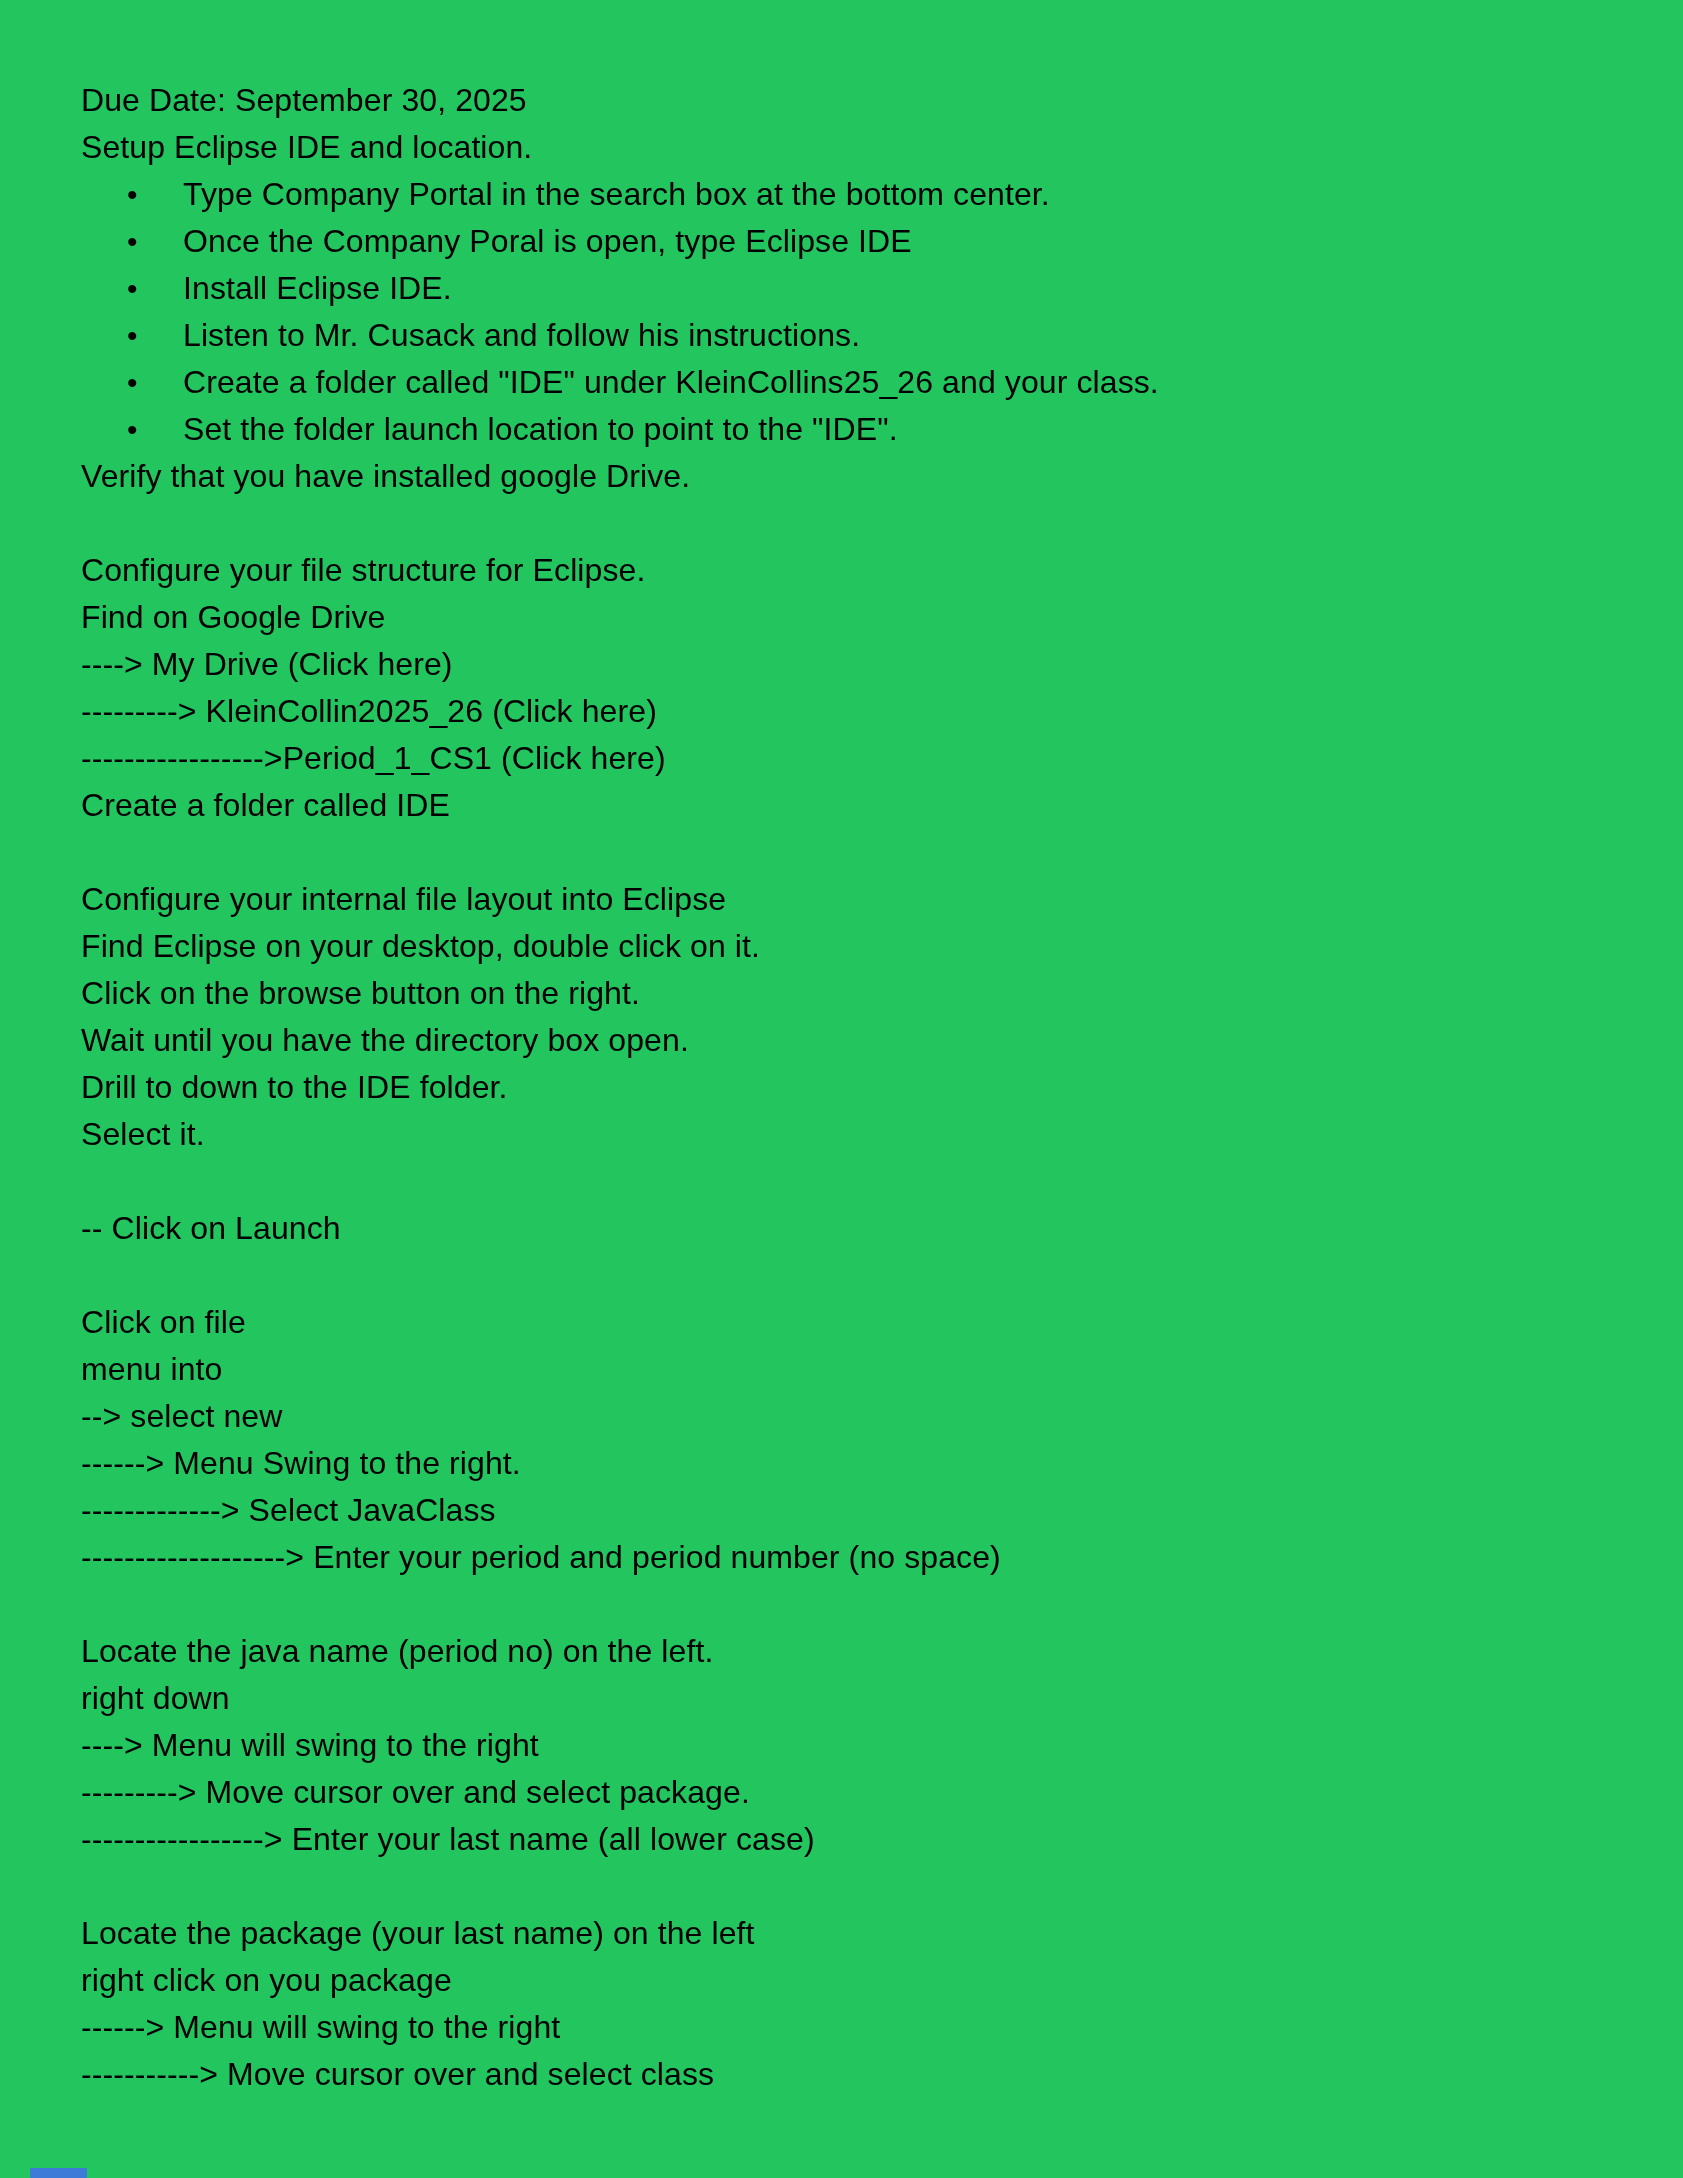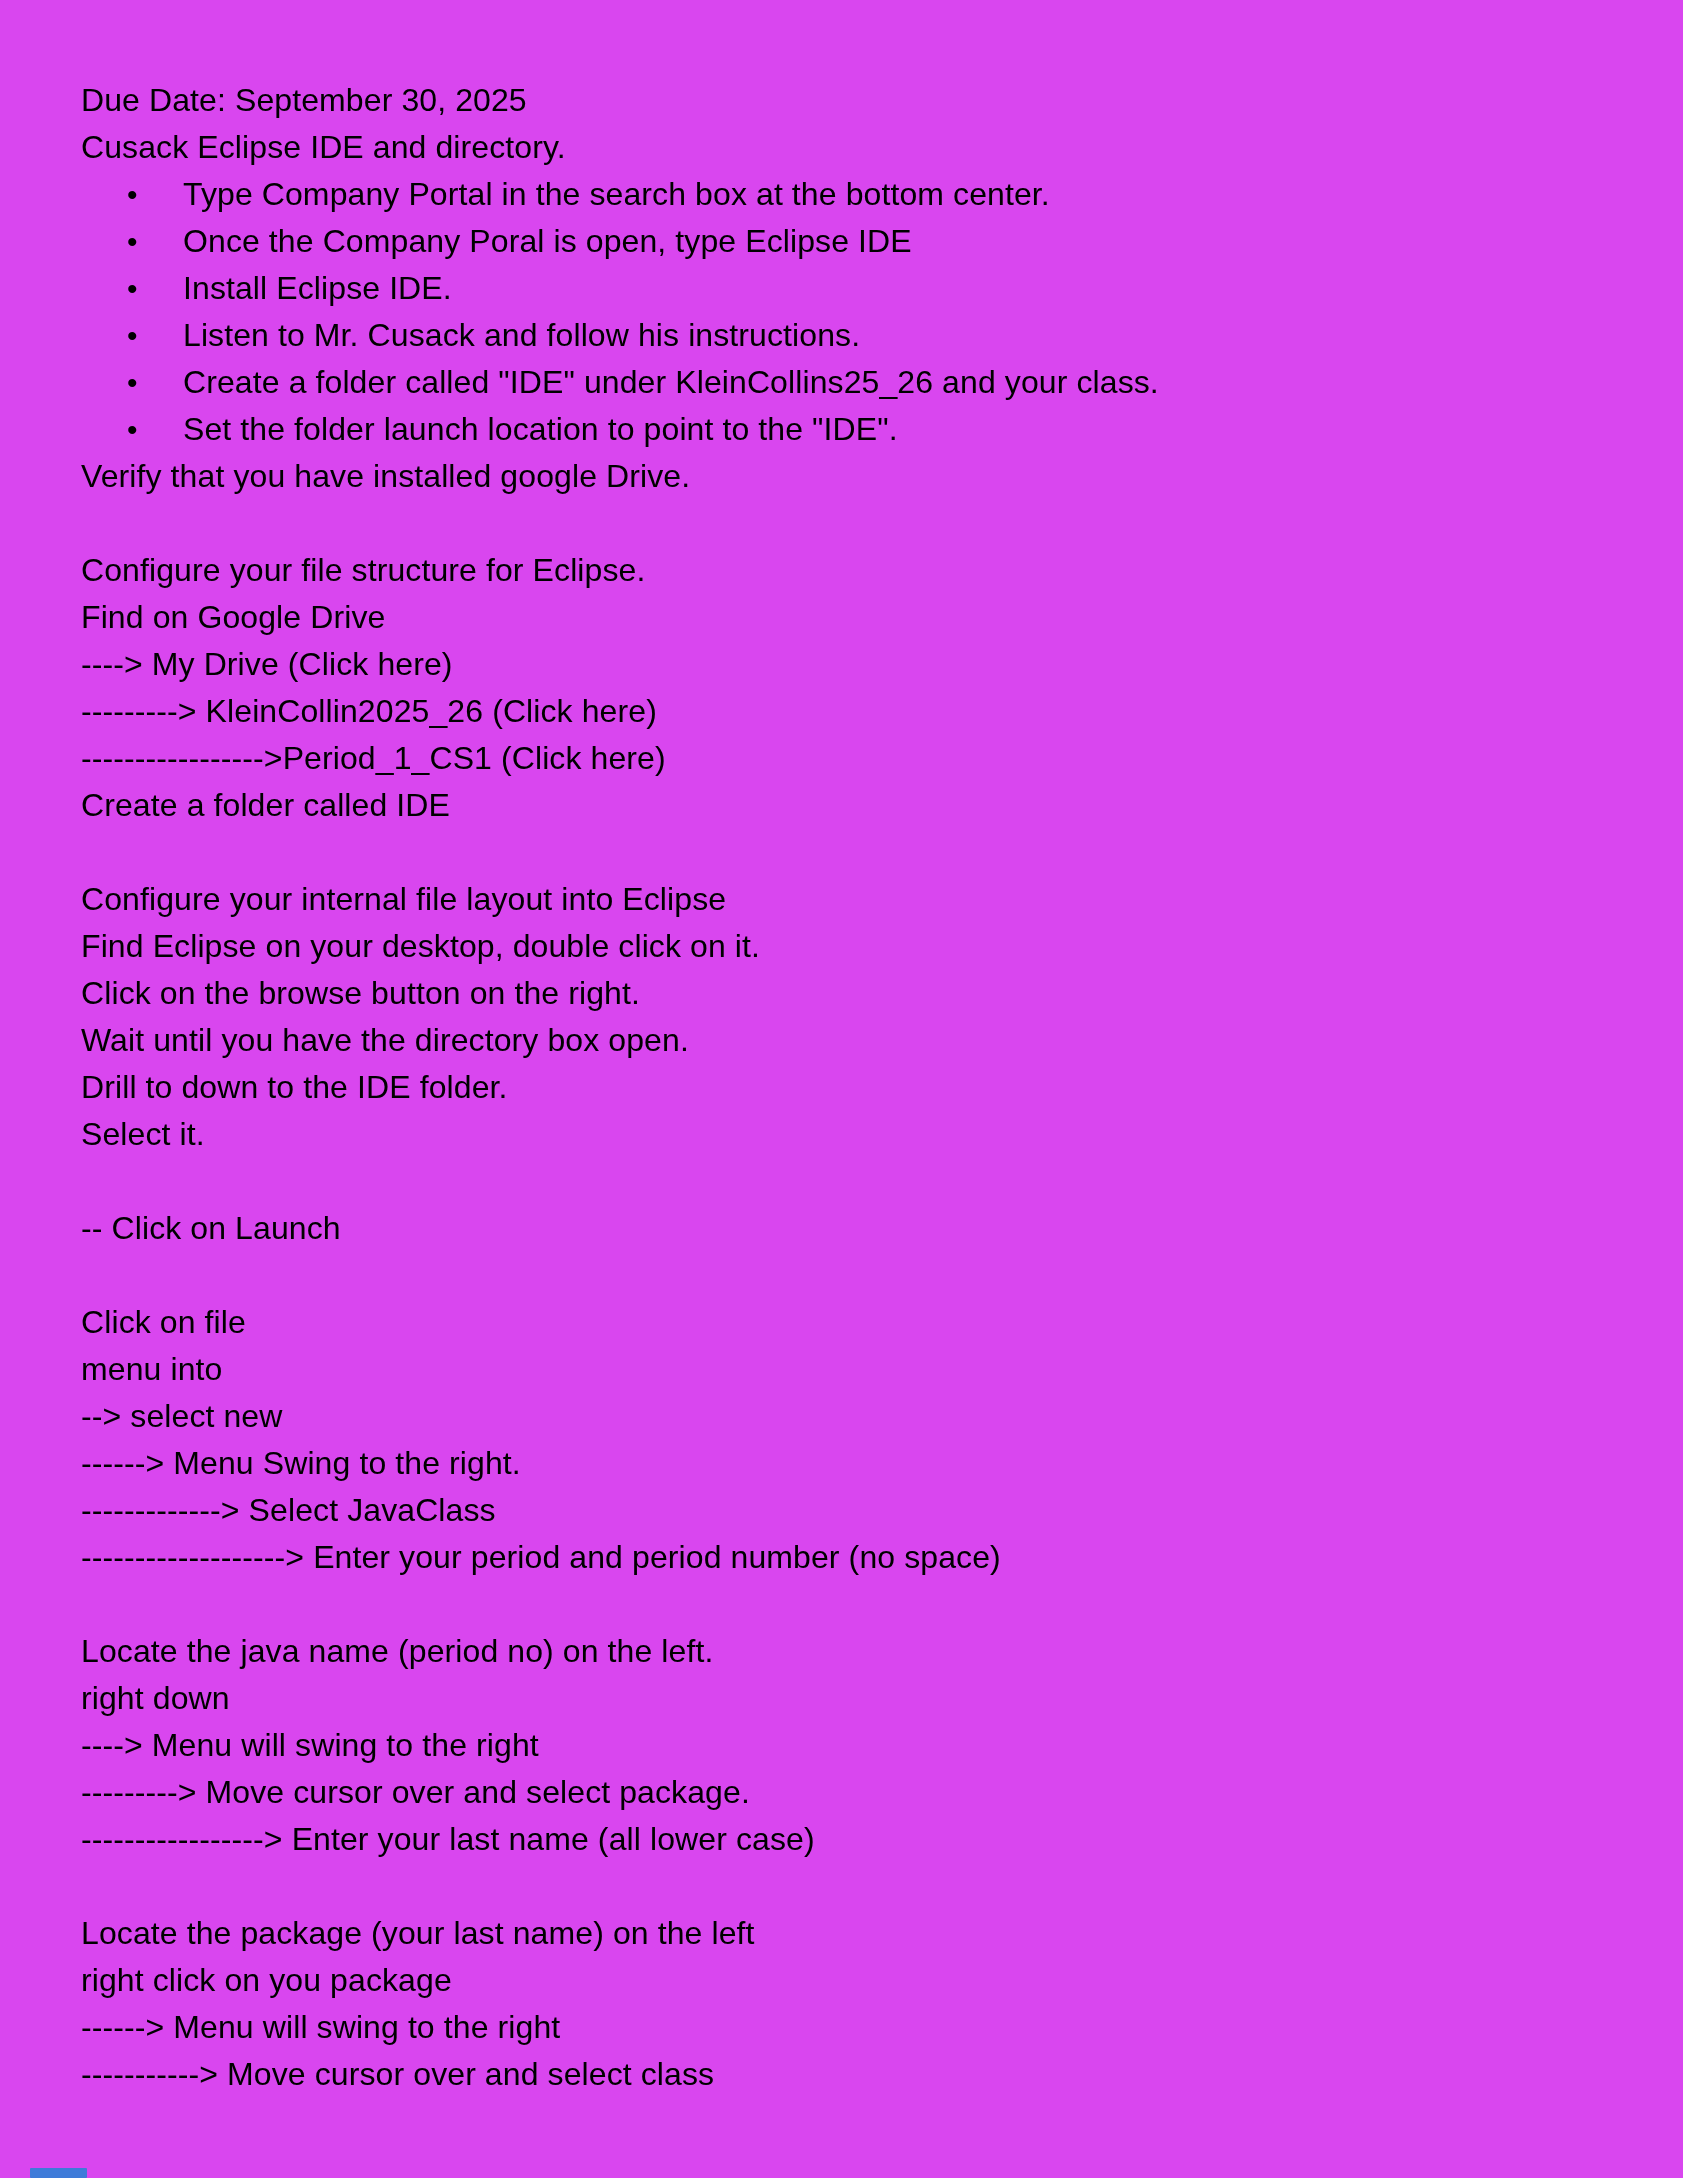--- a/index.html
+++ b/index.html
@@ -48,24 +48,24 @@
     left: 30px;
     bottom: 0;
     width: 57px;
     height: 10px;
     border-radius: 1px;
   }
 </style>
 </head>
 <body>
 
-<div class="page" style="background: #d946ef;">
+<div class="page" style="background: #22c55e;">
   <div class="content">
       <div class="line para">Due Date: September 30, 2025</div>
-      <div class="line para">Cusack Eclipse IDE and directory.</div>
+      <div class="line para">Setup Eclipse IDE and location.</div>
       <div class="line bullet"><span class="dot">•</span><span>Type Company Portal in the search box at the bottom center.</span></div>
       <div class="line bullet"><span class="dot">•</span><span>Once the Company Poral is open, type Eclipse IDE</span></div>
       <div class="line bullet"><span class="dot">•</span><span>Install Eclipse IDE.</span></div>
       <div class="line bullet"><span class="dot">•</span><span>Listen to Mr. Cusack and follow his instructions.</span></div>
       <div class="line bullet"><span class="dot">•</span><span>Create a folder called "IDE" under KleinCollins25_26 and your class.</span></div>
       <div class="line bullet"><span class="dot">•</span><span>Set the folder launch location to point to the "IDE".</span></div>
       <div class="line para">Verify that you have installed google Drive.</div>
       <div class="line blank">&nbsp;</div>
       <div class="line para">Configure your file structure for Eclipse.</div>
       <div class="line para">Find on Google Drive</div>

